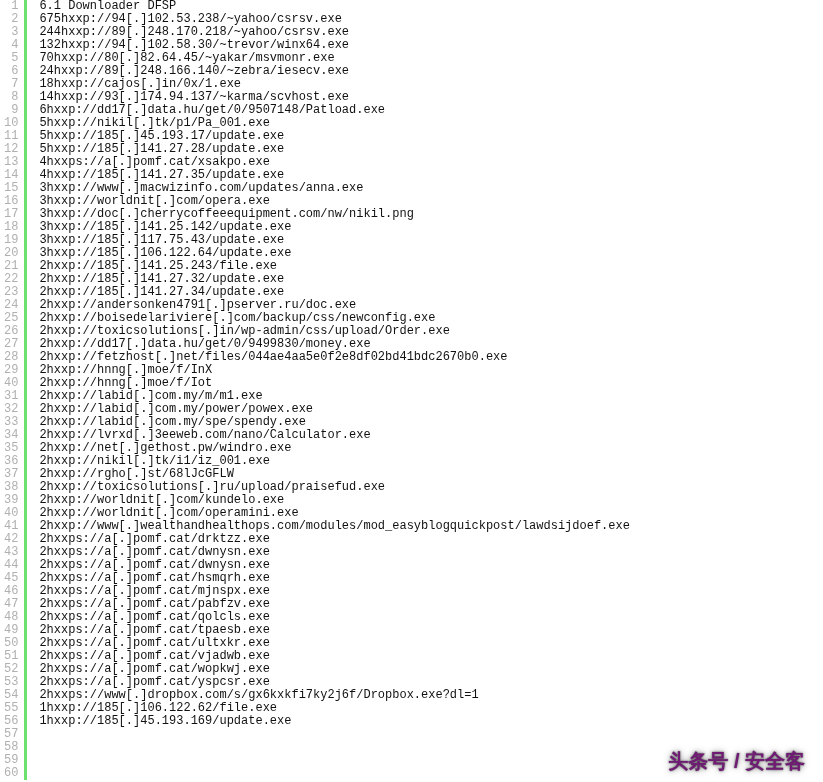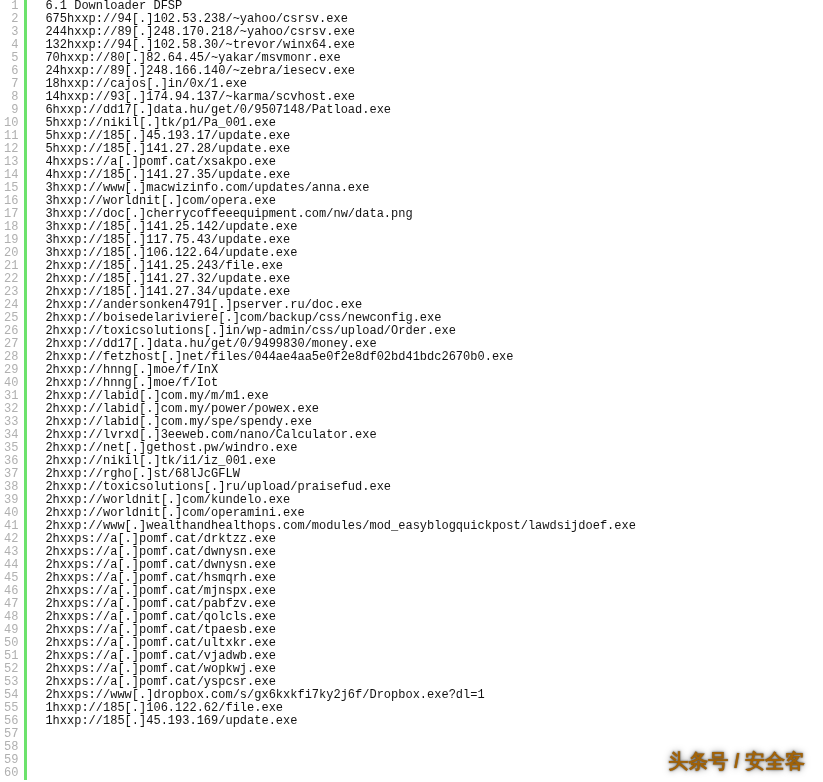--- a/index.html
+++ b/index.html
@@ -22,34 +22,34 @@
     text-align: right;
     color: #b0b0b0;
     padding: 0 6px 0 4px;
     user-select: none;
     border-right: 3px solid #6CE26C;
   }
   .gutter div {
     height: 13px;
   }
   .content {
-    padding-left: 18px;
+    padding-left: 12px;
   }
   .content div {
     height: 13px;
     white-space: pre;
   }
   .watermark {
     position: absolute;
     right: 18px;
     bottom: 14px;
     font-family: "PingFang SC", "Microsoft YaHei", sans-serif;
     font-size: 20px;
     font-weight: 700;
-    color: #a16207;
+    color: #701a75;
     text-shadow: 0 0 6px rgba(0,0,0,0.5), 0 0 2px rgba(0,0,0,0.7);
     pointer-events: none;
   }
 </style>
 </head>
 <body>
 
 <div class="code-block">
   <div class="gutter" id="gutter">
       <div>1</div>
@@ -123,21 +123,21 @@
       <div>18hxxp://cajos[.]in/0x/1.exe</div>
       <div>14hxxp://93[.]174.94.137/~karma/scvhost.exe</div>
       <div>6hxxp://dd17[.]data.hu/get/0/9507148/Patload.exe</div>
       <div>5hxxp://nikil[.]tk/p1/Pa_001.exe</div>
       <div>5hxxp://185[.]45.193.17/update.exe</div>
       <div>5hxxp://185[.]141.27.28/update.exe</div>
       <div>4hxxps://a[.]pomf.cat/xsakpo.exe</div>
       <div>4hxxp://185[.]141.27.35/update.exe</div>
       <div>3hxxp://www[.]macwizinfo.com/updates/anna.exe</div>
       <div>3hxxp://worldnit[.]com/opera.exe</div>
-      <div>3hxxp://doc[.]cherrycoffeeequipment.com/nw/data.png</div>
+      <div>3hxxp://doc[.]cherrycoffeeequipment.com/nw/nikil.png</div>
       <div>3hxxp://185[.]141.25.142/update.exe</div>
       <div>3hxxp://185[.]117.75.43/update.exe</div>
       <div>3hxxp://185[.]106.122.64/update.exe</div>
       <div>2hxxp://185[.]141.25.243/file.exe</div>
       <div>2hxxp://185[.]141.27.32/update.exe</div>
       <div>2hxxp://185[.]141.27.34/update.exe</div>
       <div>2hxxp://andersonken4791[.]pserver.ru/doc.exe</div>
       <div>2hxxp://boisedelariviere[.]com/backup/css/newconfig.exe</div>
       <div>2hxxp://toxicsolutions[.]in/wp-admin/css/upload/Order.exe</div>
       <div>2hxxp://dd17[.]data.hu/get/0/9499830/money.exe</div>

